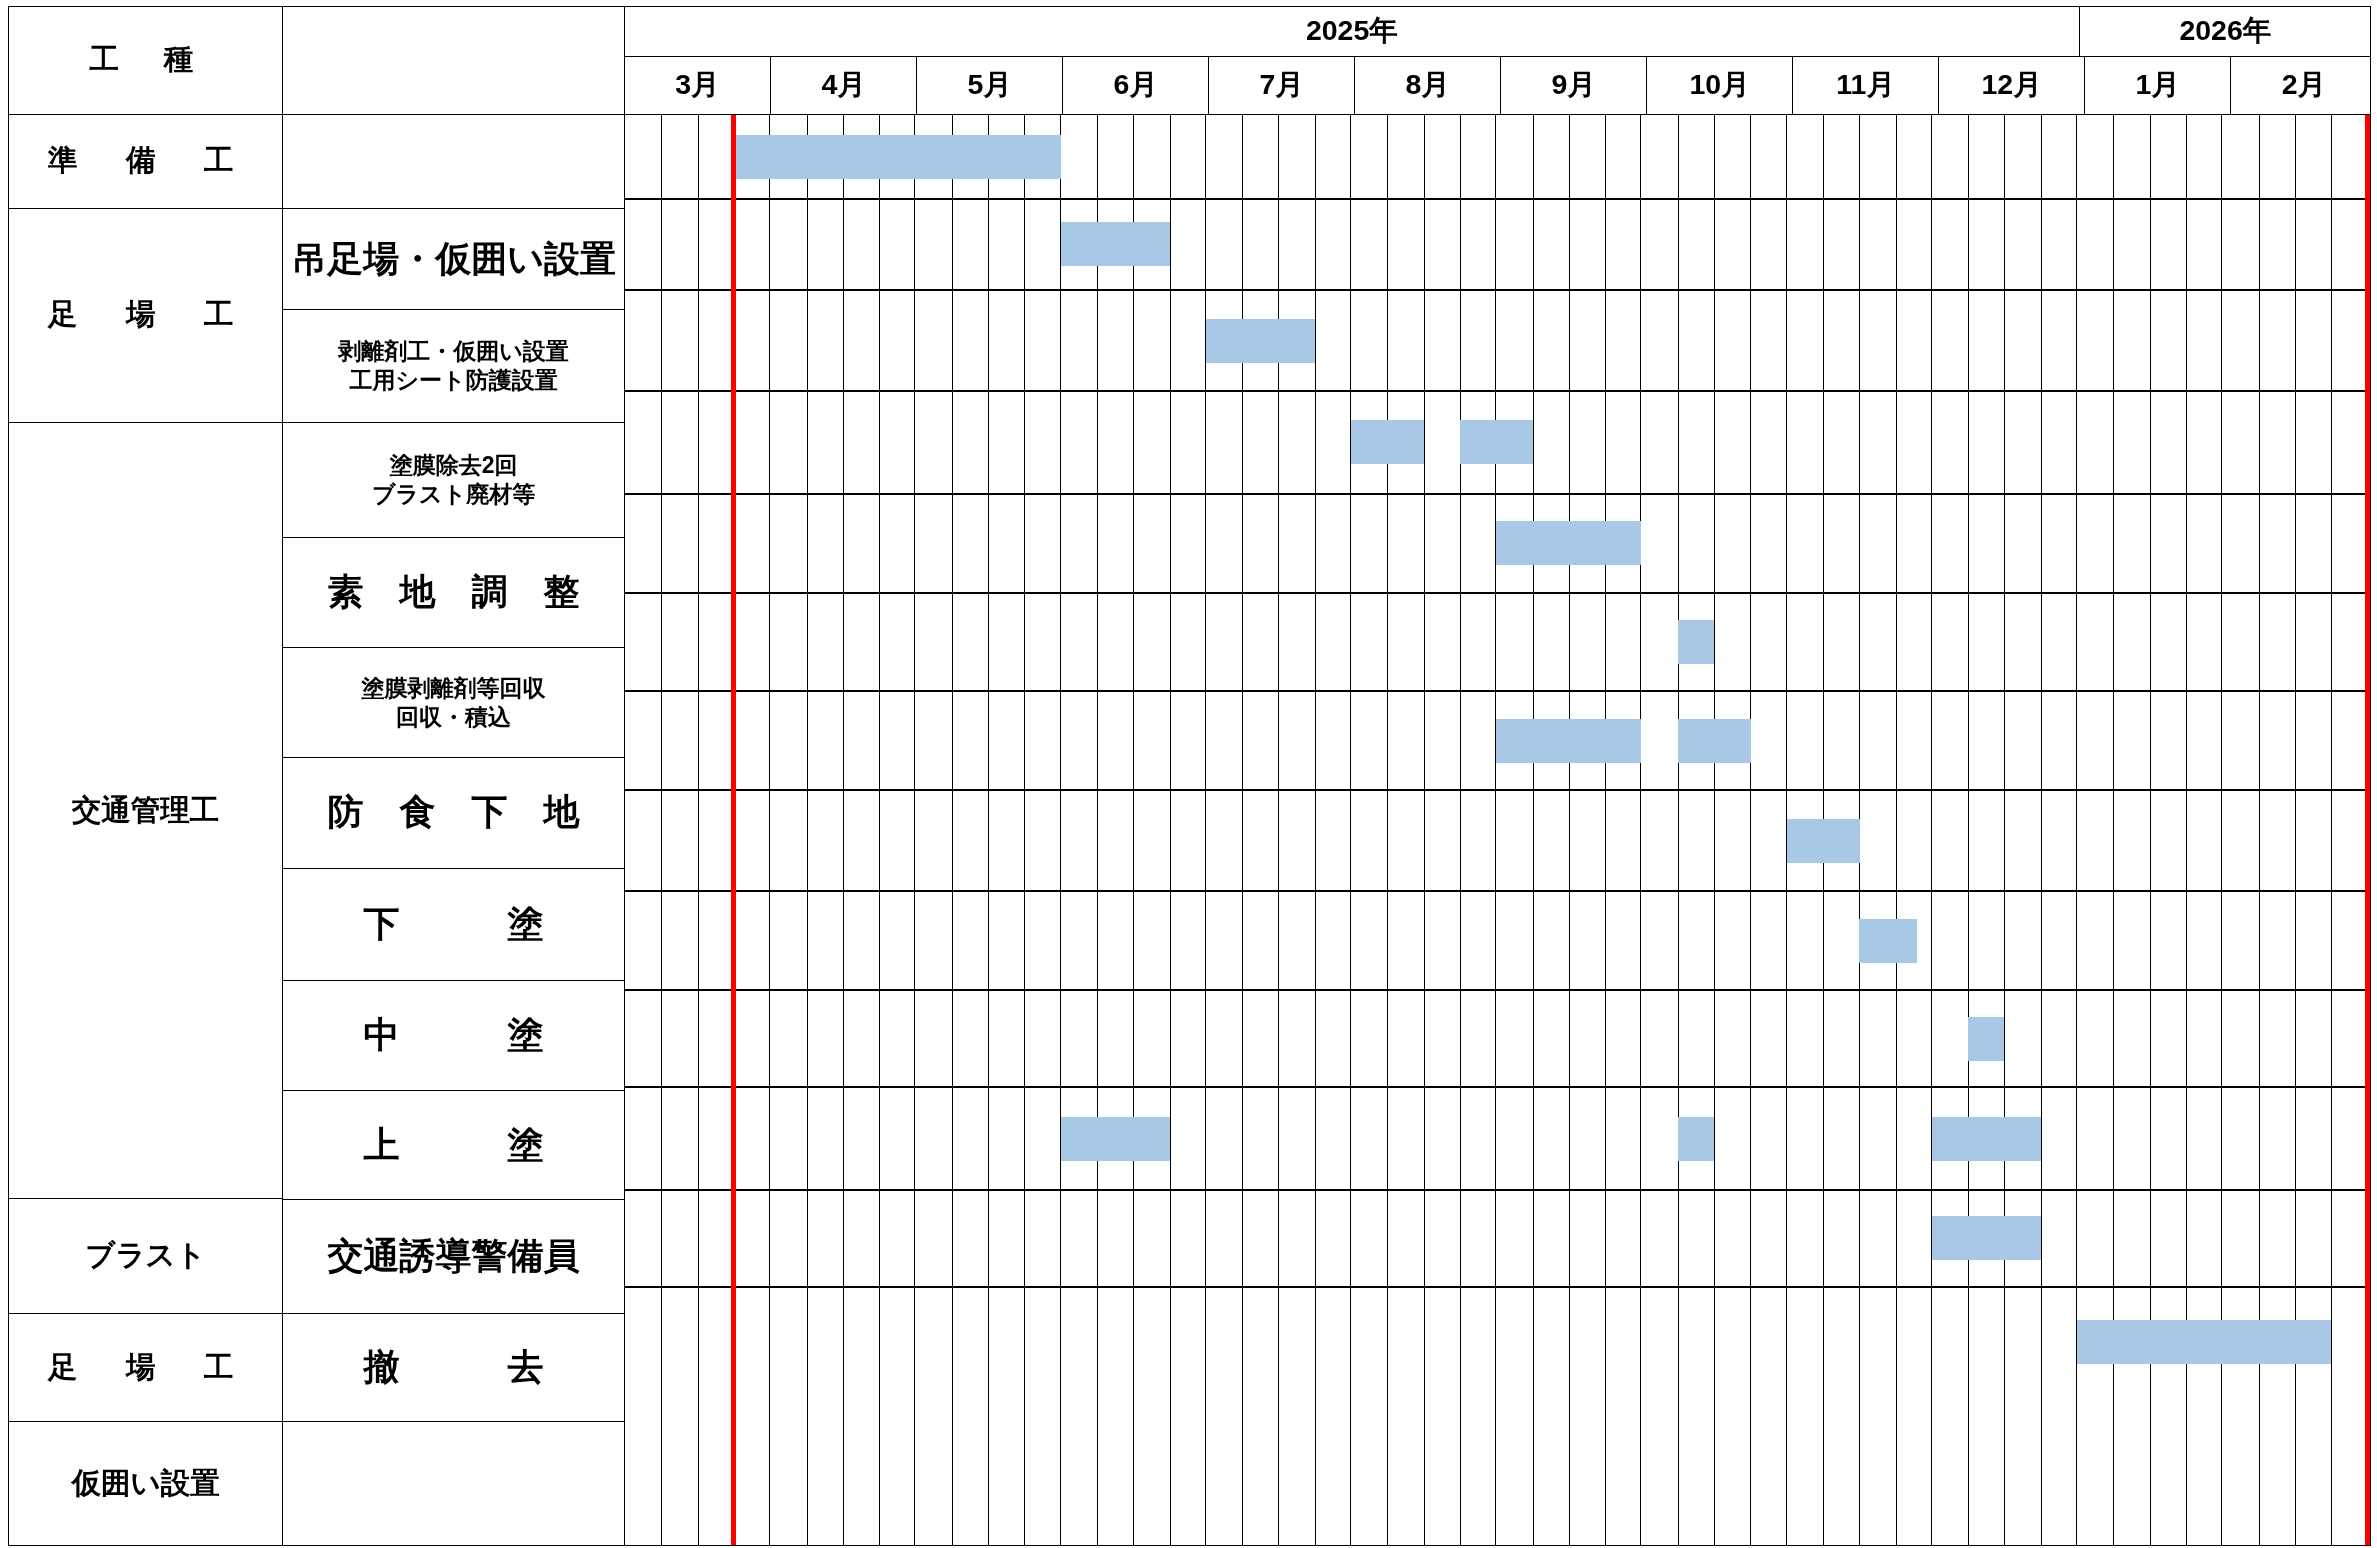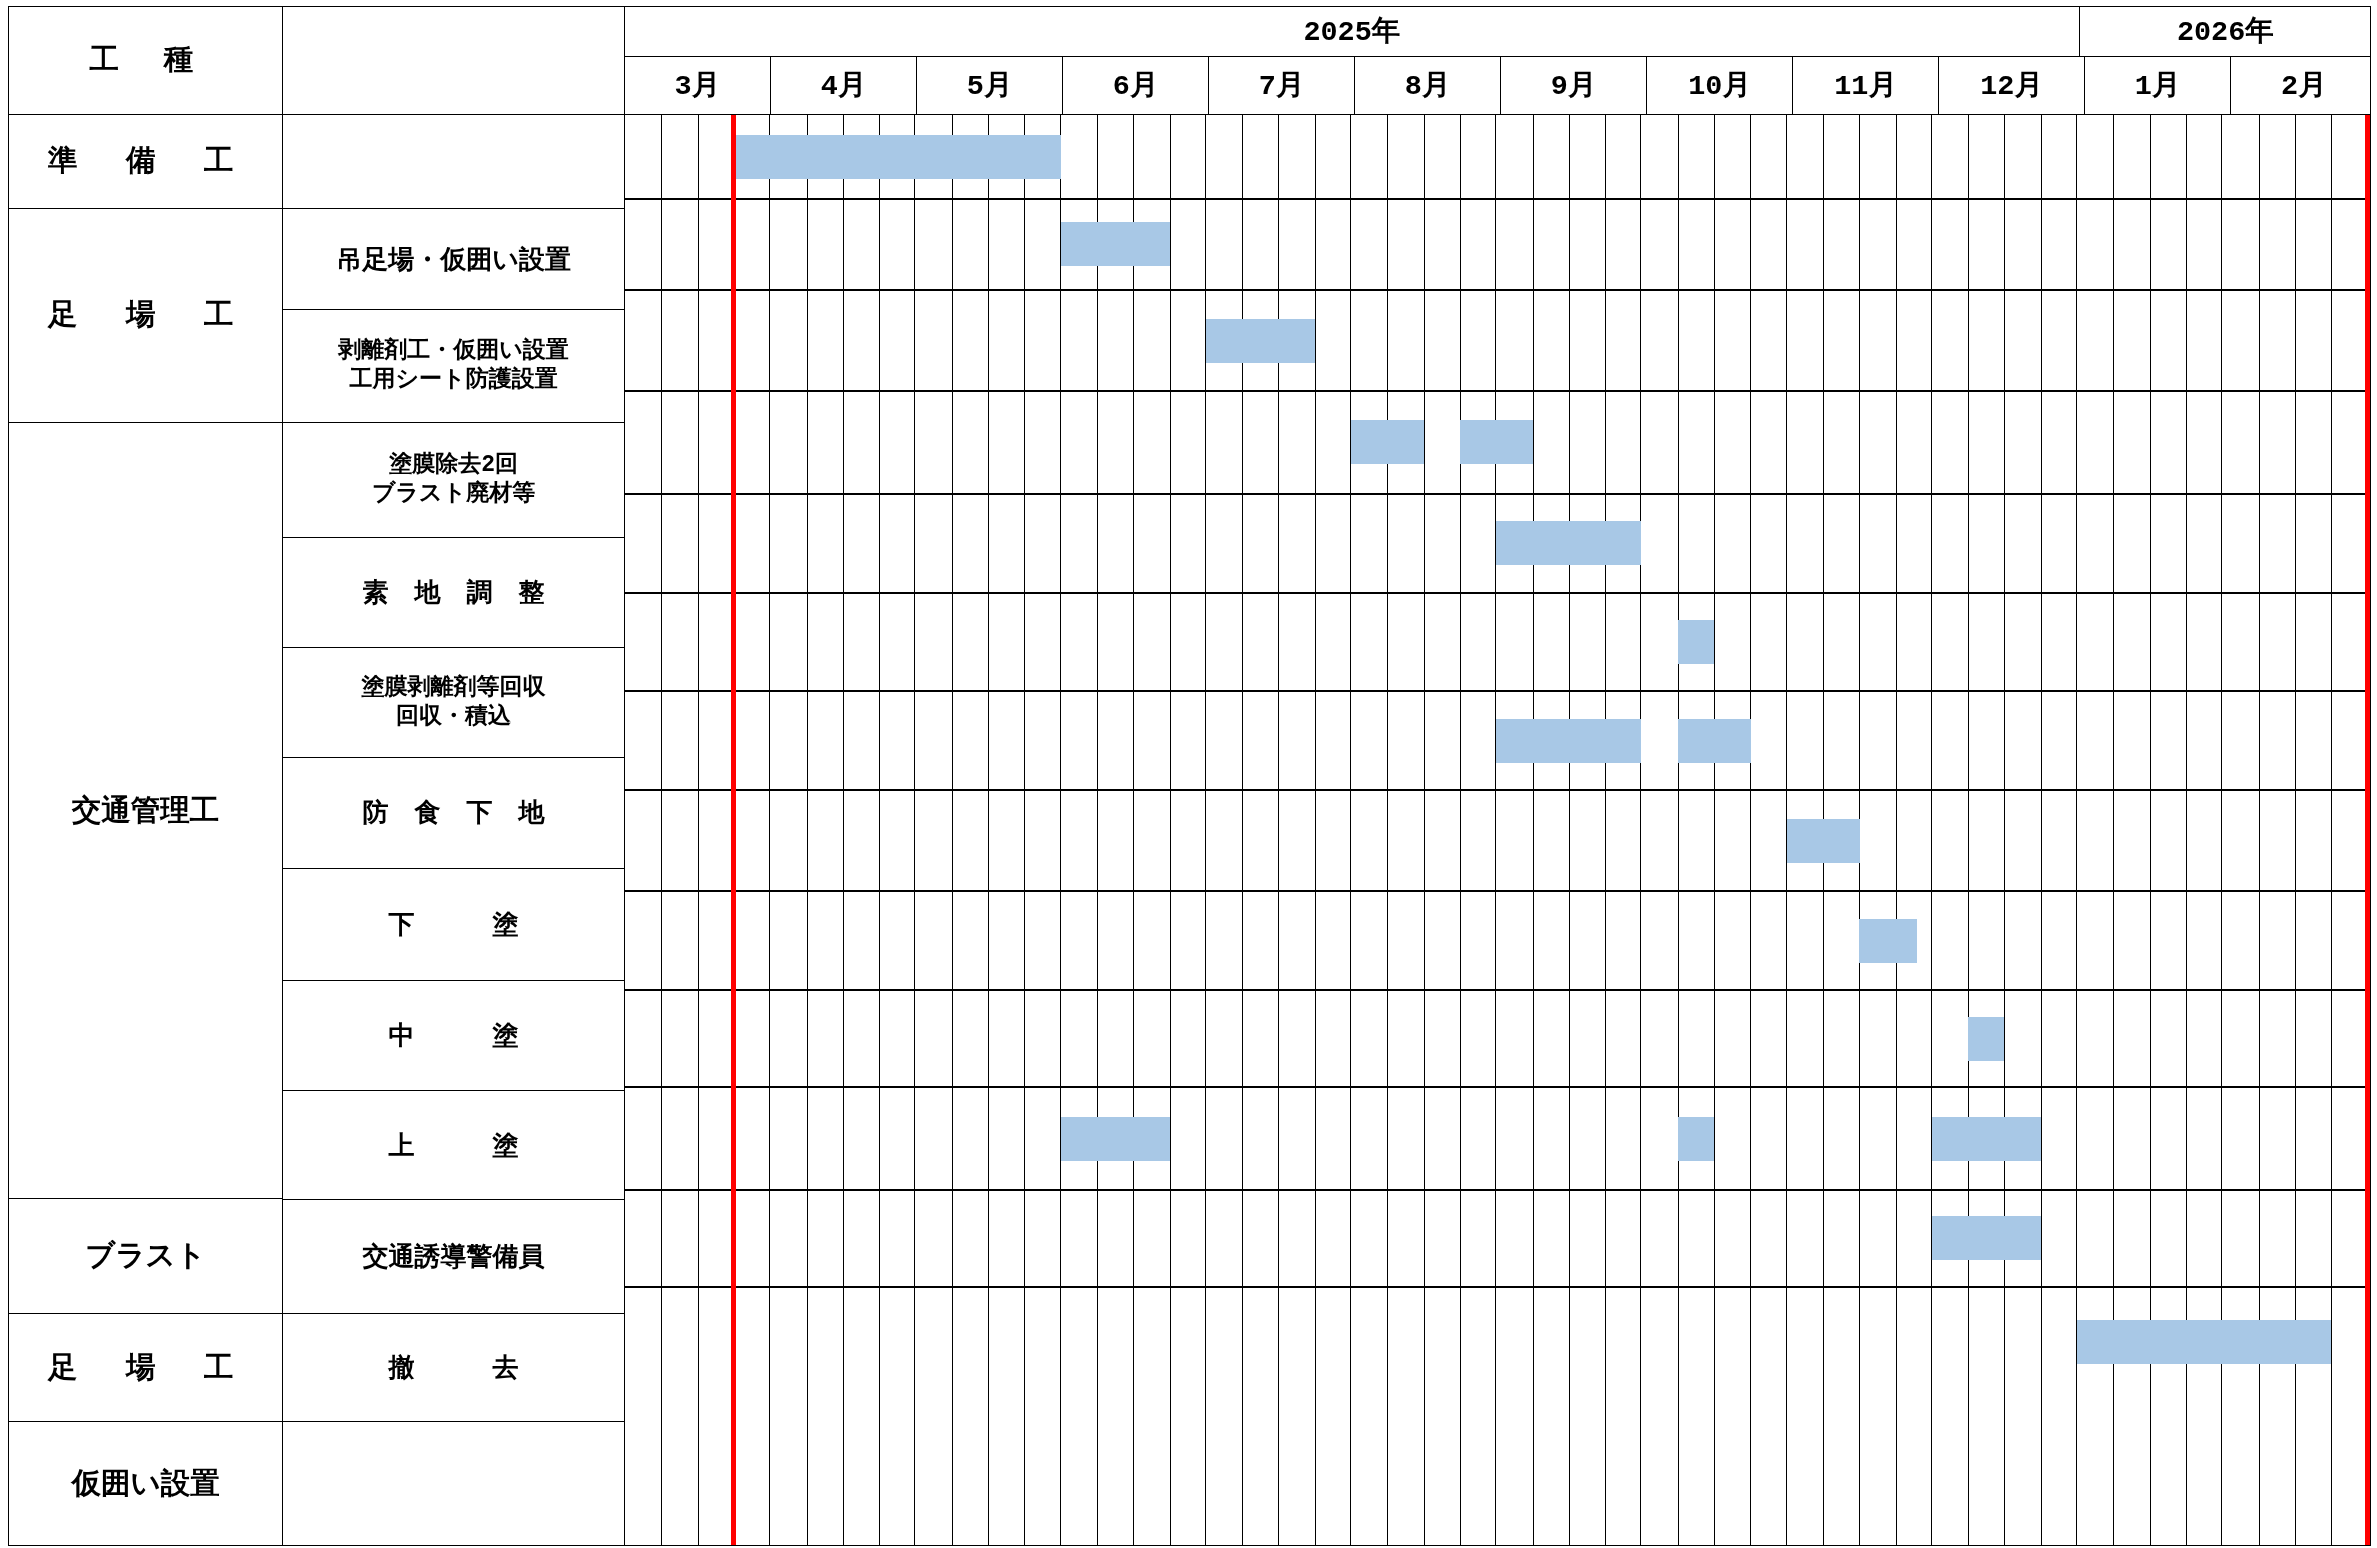--- a/index.html
+++ b/index.html
@@ -17,21 +17,20 @@
     height: 1548px;
     box-sizing: border-box;
   }
   .chart-wrap {
     position: absolute;
     left: 7.6px;
     top: 5.7px;
     width: 2363px;
     height: 1537px;
     box-sizing: border-box;
-    font-family: Liberation Mono, monospace;
   }
   table.gantt {
     border-collapse: collapse;
     table-layout: fixed;
     width: 2363px;
     height: 1537px;
   }
   table.gantt td, table.gantt th {
     border: 1.9px solid #000000;
     padding: 0;
@@ -43,21 +42,21 @@
     background: #ffffff;
   }
   
   .col-kind {
     width: 274px;
     font-size: 29.5px;
     letter-spacing: 7.6px;
   }
   .col-task {
     width: 342px;
-    font-size: 26px;
+    font-size: 36px;
   }
   .task-2line {
     font-size: 23px;
     line-height: 1.25;
   }
   .kind-wide {
     letter-spacing: 9.5px;
   }
   .kind-tight {
     letter-spacing: 0px;

